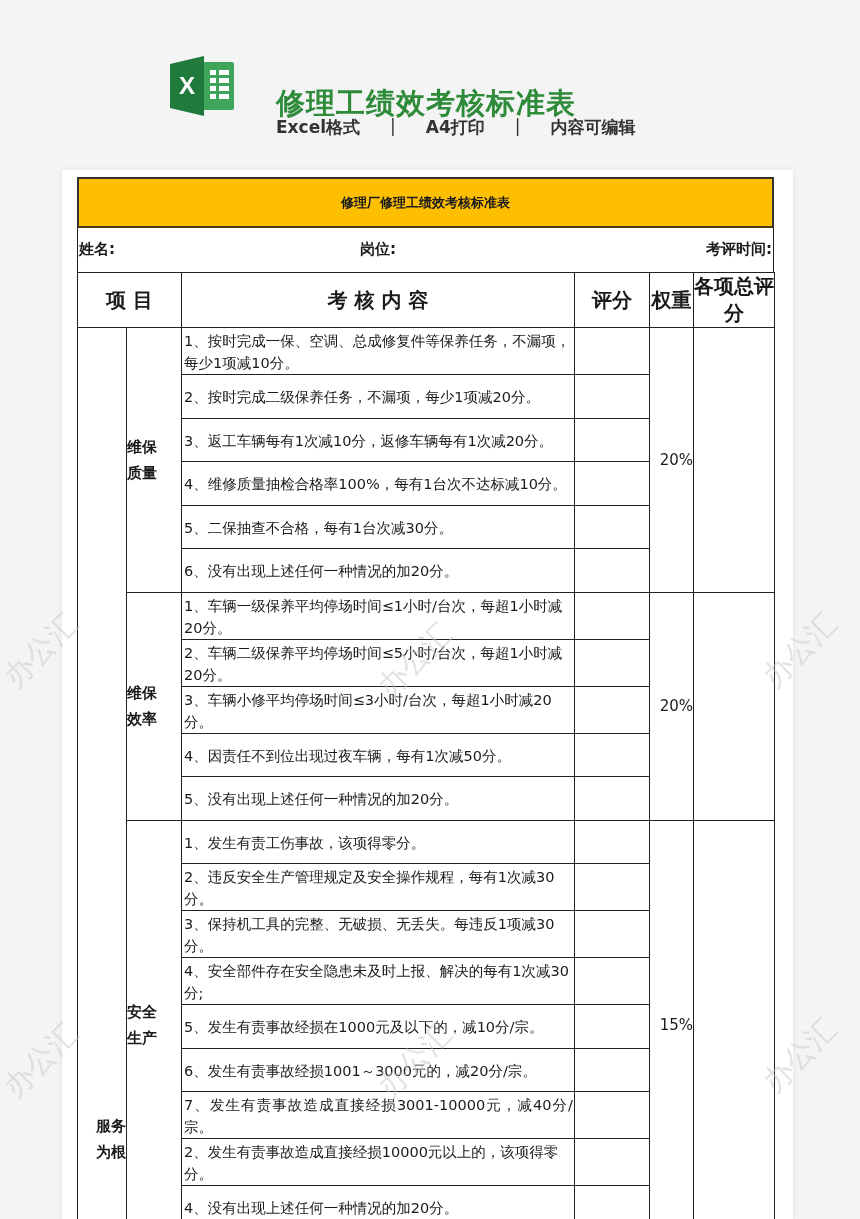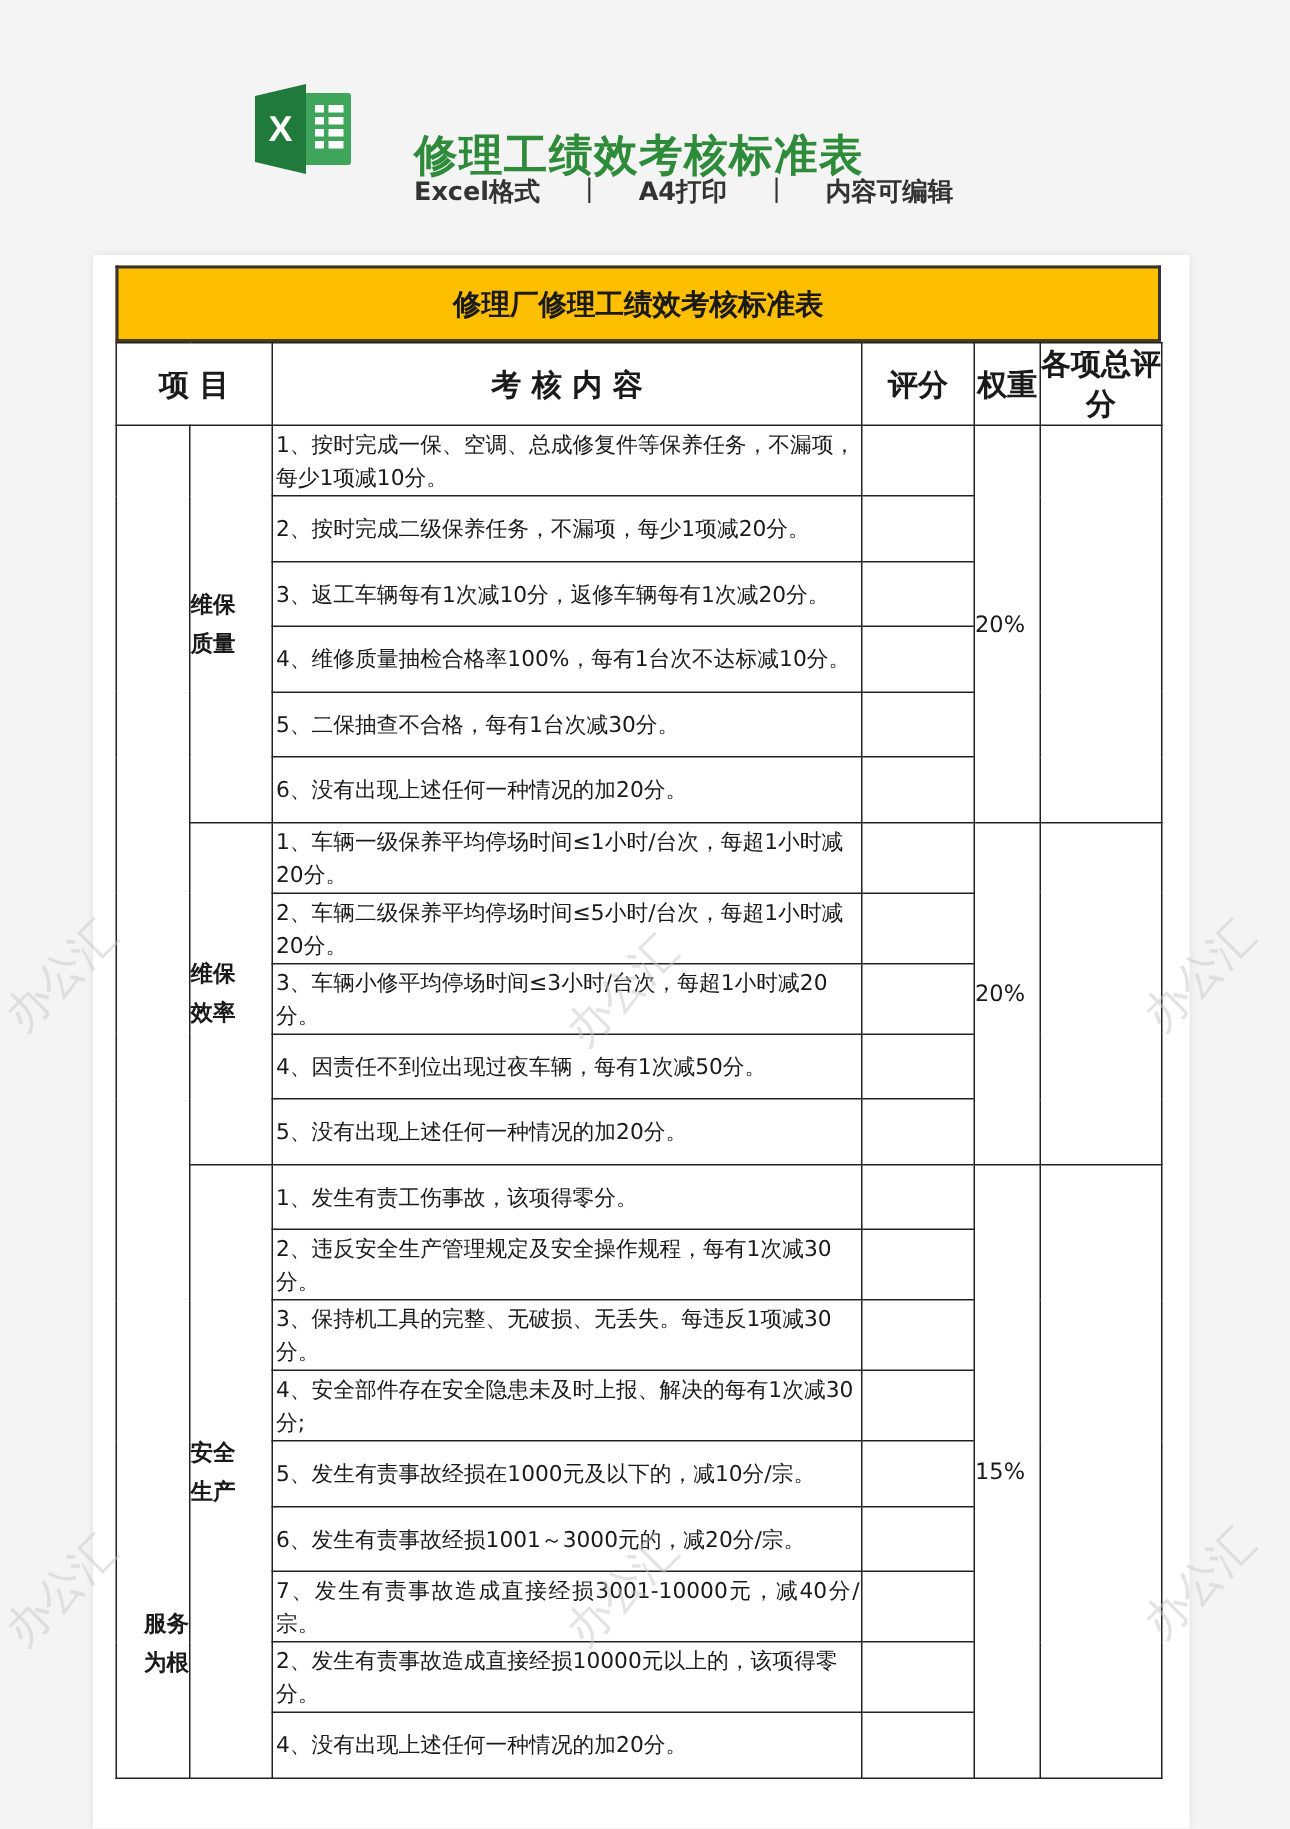--- a/index.html
+++ b/index.html
@@ -10,33 +10,33 @@
   .banner { position: absolute; left: 0; top: 0; width: 860px; height: 150px; }
   .xls-icon { position: absolute; left: 170px; top: 56px; width: 64px; height: 60px; }
   .banner-title { position: absolute; left: 276px; top: 52px; font-size: 29px; font-weight: bold; color: #2e8b3a; letter-spacing: 1px; white-space: nowrap; margin-top: 32px; }
   .banner-sub { position: absolute; left: 276px; top: 116px; font-size: 17px; font-weight: bold; color: #333; white-space: nowrap; display: flex; gap: 12px; }
   .banner-sub .sep { margin: 0 18px; font-weight: normal; }
 
   
   .card { position: absolute; left: 62px; top: 170px; width: 731px; height: 1049px; background: #fff; box-shadow: 0 0 6px rgba(0,0,0,0.08); overflow: hidden; }
 
   .sheet { position: absolute; left: 15px; top: 7px; width: 697px; }
-  .title-bar { height: 51px; background: #fdbf00; border: 2px solid #333; border-bottom: 2px solid #4a3a12; display: flex; align-items: center; justify-content: center; font-size: 19px; font-weight: bold; color: #1a1a1a; }
+  .title-bar { height: 51px; background: #fdbf00; border: 2px solid #333; border-bottom: 2px solid #4a3a12; display: flex; align-items: center; justify-content: center; font-size: 13px; font-weight: bold; color: #1a1a1a; }
 
   .info-row { position: relative; height: 44px; border-left: 1.5px solid #222; border-right: 1.5px solid #222; font-size: 15px; font-weight: bold; }
   .info-row span { position: absolute; top: 12px; white-space: nowrap; }
 
   table.grid { border-collapse: collapse; table-layout: fixed; width: 697px; font-size: 14.5px; }
   table.grid td { border: 1.5px solid #222; vertical-align: middle; padding: 0; }
   .hdr td { height: 44px; text-align: center; font-weight: bold; font-size: 20px; }
   .content { padding: 2px 1px 0 2px !important; line-height: 22px; height: 43.5px; text-align: left; overflow: hidden; }
   .content.one { line-height: 22px; margin-top: 28px; }
   .content.justify { text-align: justify; text-align-last: left; }
   .cat { text-align: left; font-weight: bold; font-size: 15px; line-height: 26px; }
-  .weight { text-align: left; font-size: 15px; }
+  .weight { text-align: right; font-size: 15px; }
   .top-cat { text-align: right; font-weight: bold; font-size: 15px; line-height: 26px; vertical-align: bottom !important; padding-bottom: 64px !important; }
 
   
   .wm { position: absolute; font-size: 30px; color: rgba(200,200,200,0.5); transform: rotate(-45deg); pointer-events: none; white-space: nowrap; }
 </style>
 </head>
 <body>
 
 <div class="page">
 
@@ -62,20 +62,25 @@
       <span class="sep">|</span>
       <span>A4打印</span>
       <span class="sep">|</span>
       <span>内容可编辑</span>
     </div>
   </div>
 
   <div class="card">
     <div class="sheet">
       <div class="title-bar">修理厂修理工绩效考核标准表</div>
+      <div class="info-row">
+        <span style="left:1px">姓名:</span>
+        <span style="left:282px">岗位:</span>
+        <span style="right:1px">考评时间:</span>
+      </div>
 
       <table class="grid">
         <colgroup>
           <col style="width:49px">
             <col style="width:55px">
             <col style="width:393px">
             <col style="width:75px">
             <col style="width:44px">
             <col style="width:81px">
         </colgroup>

